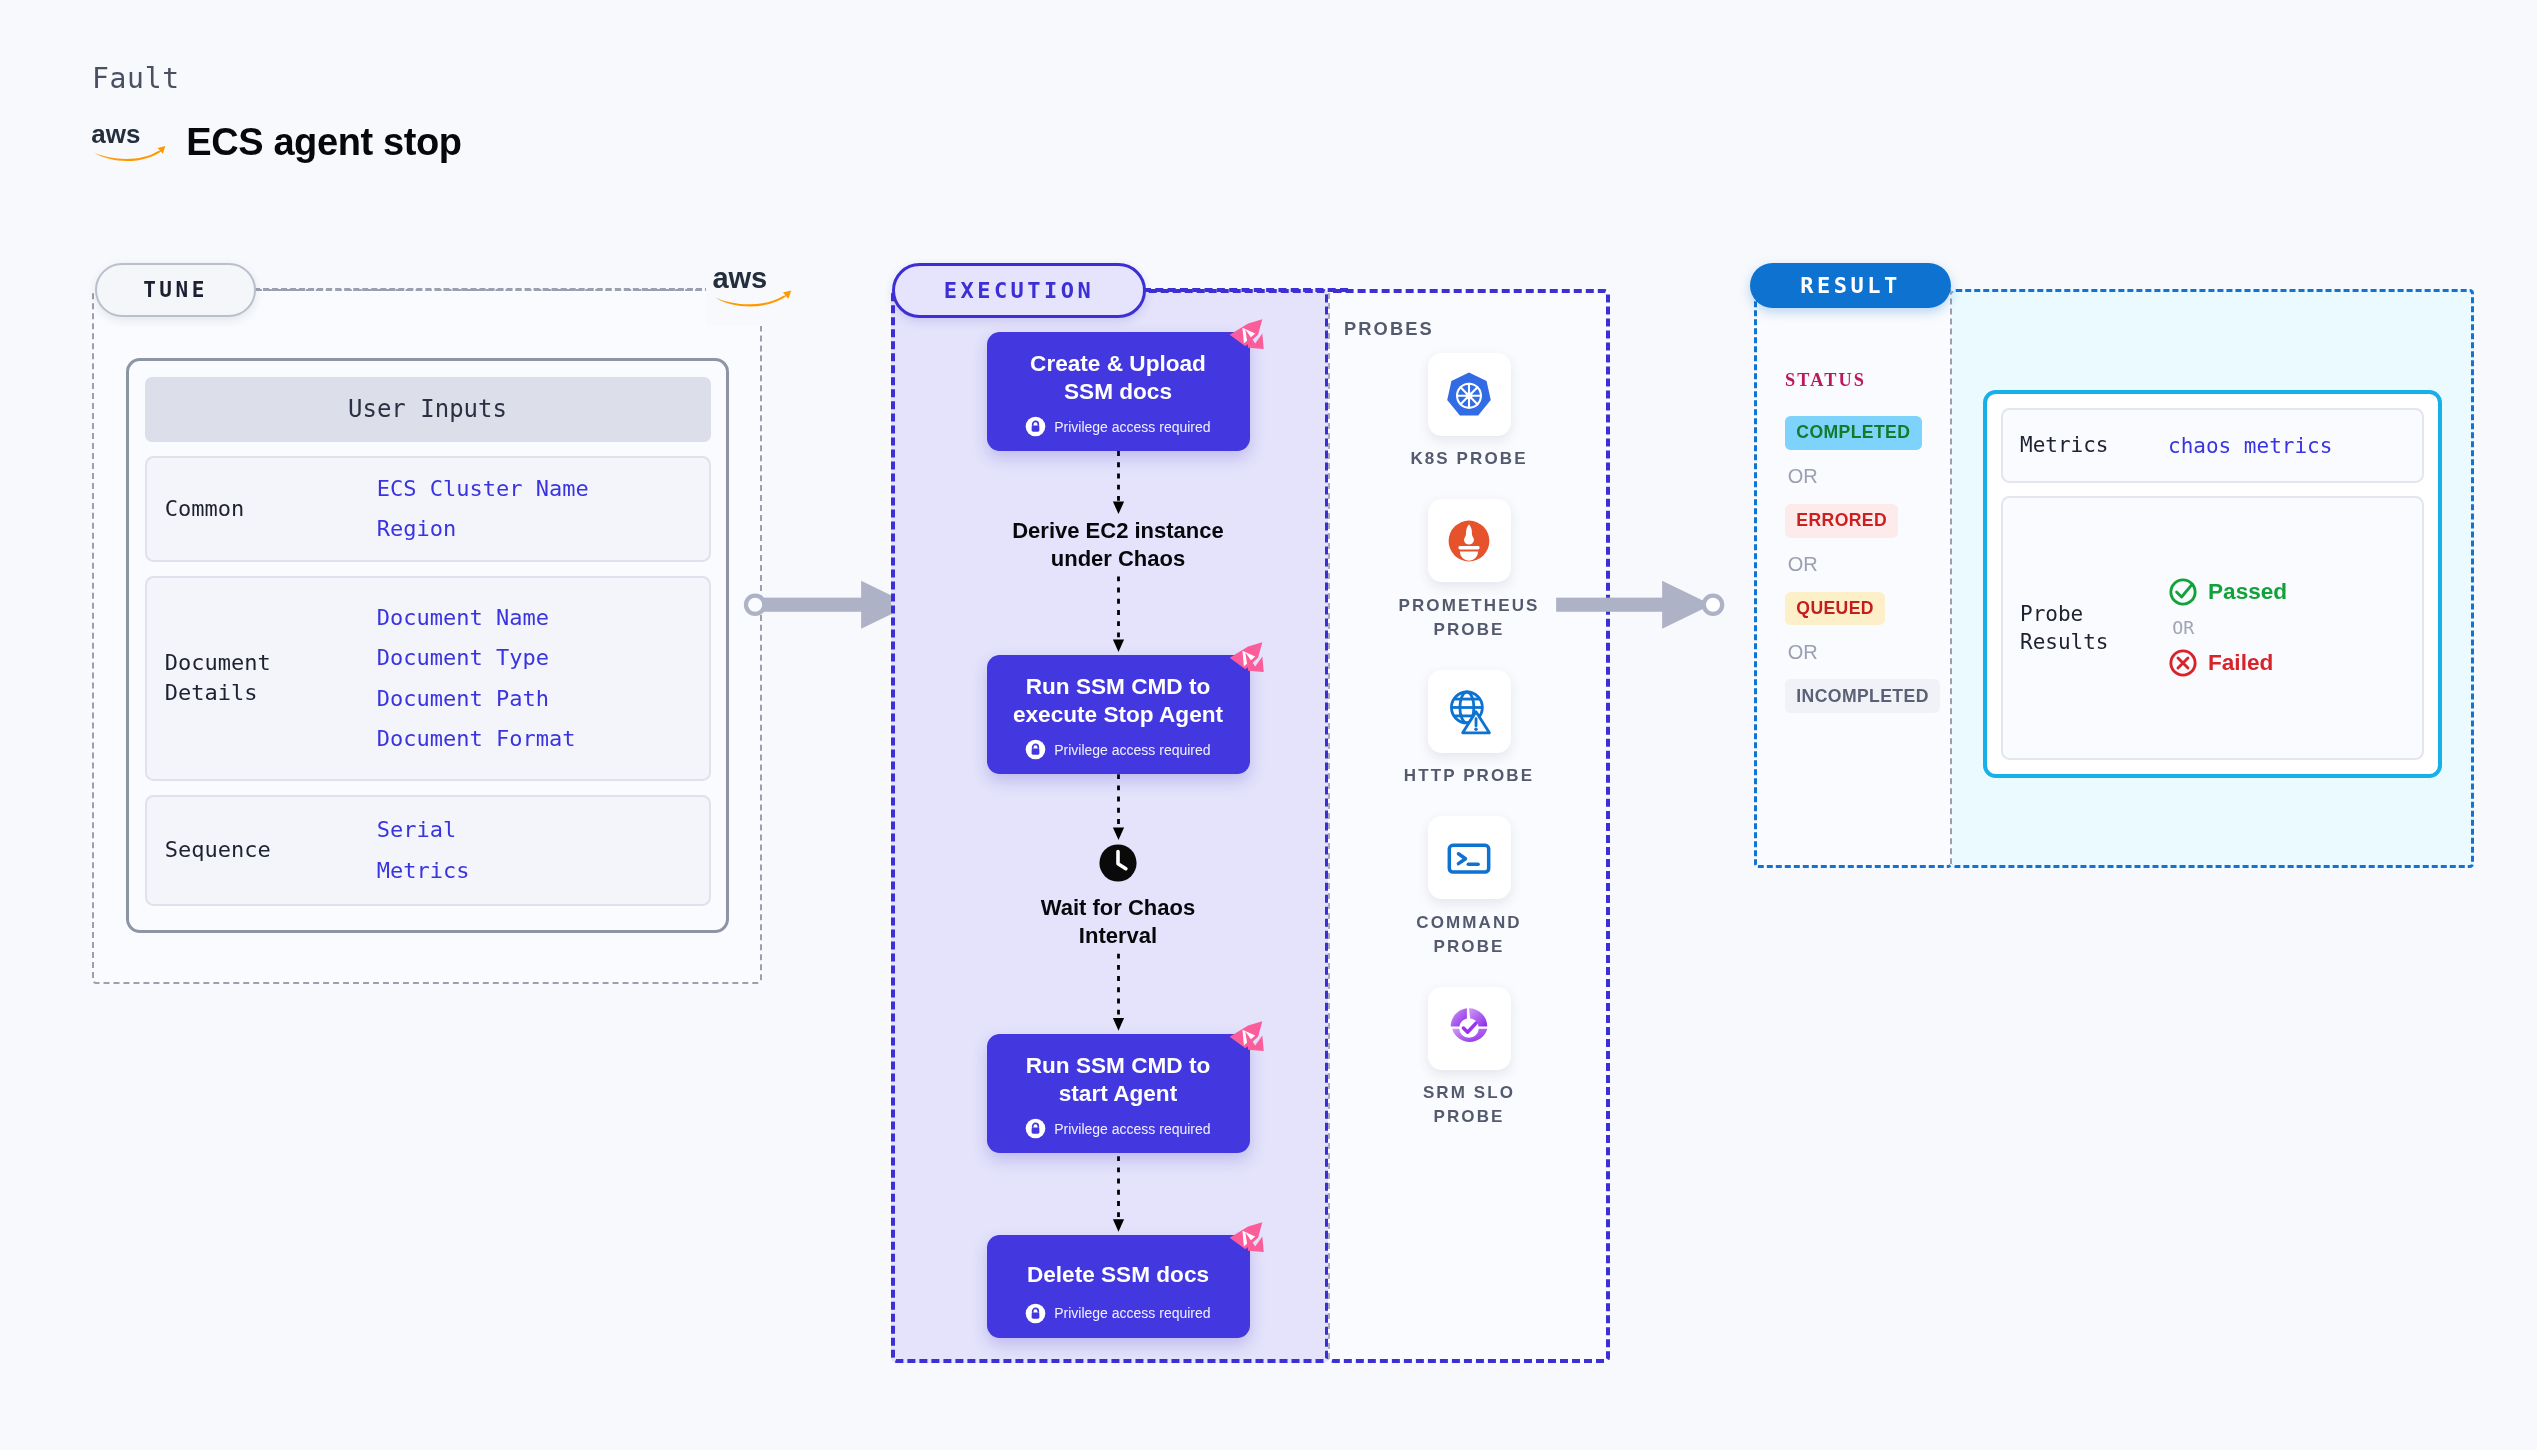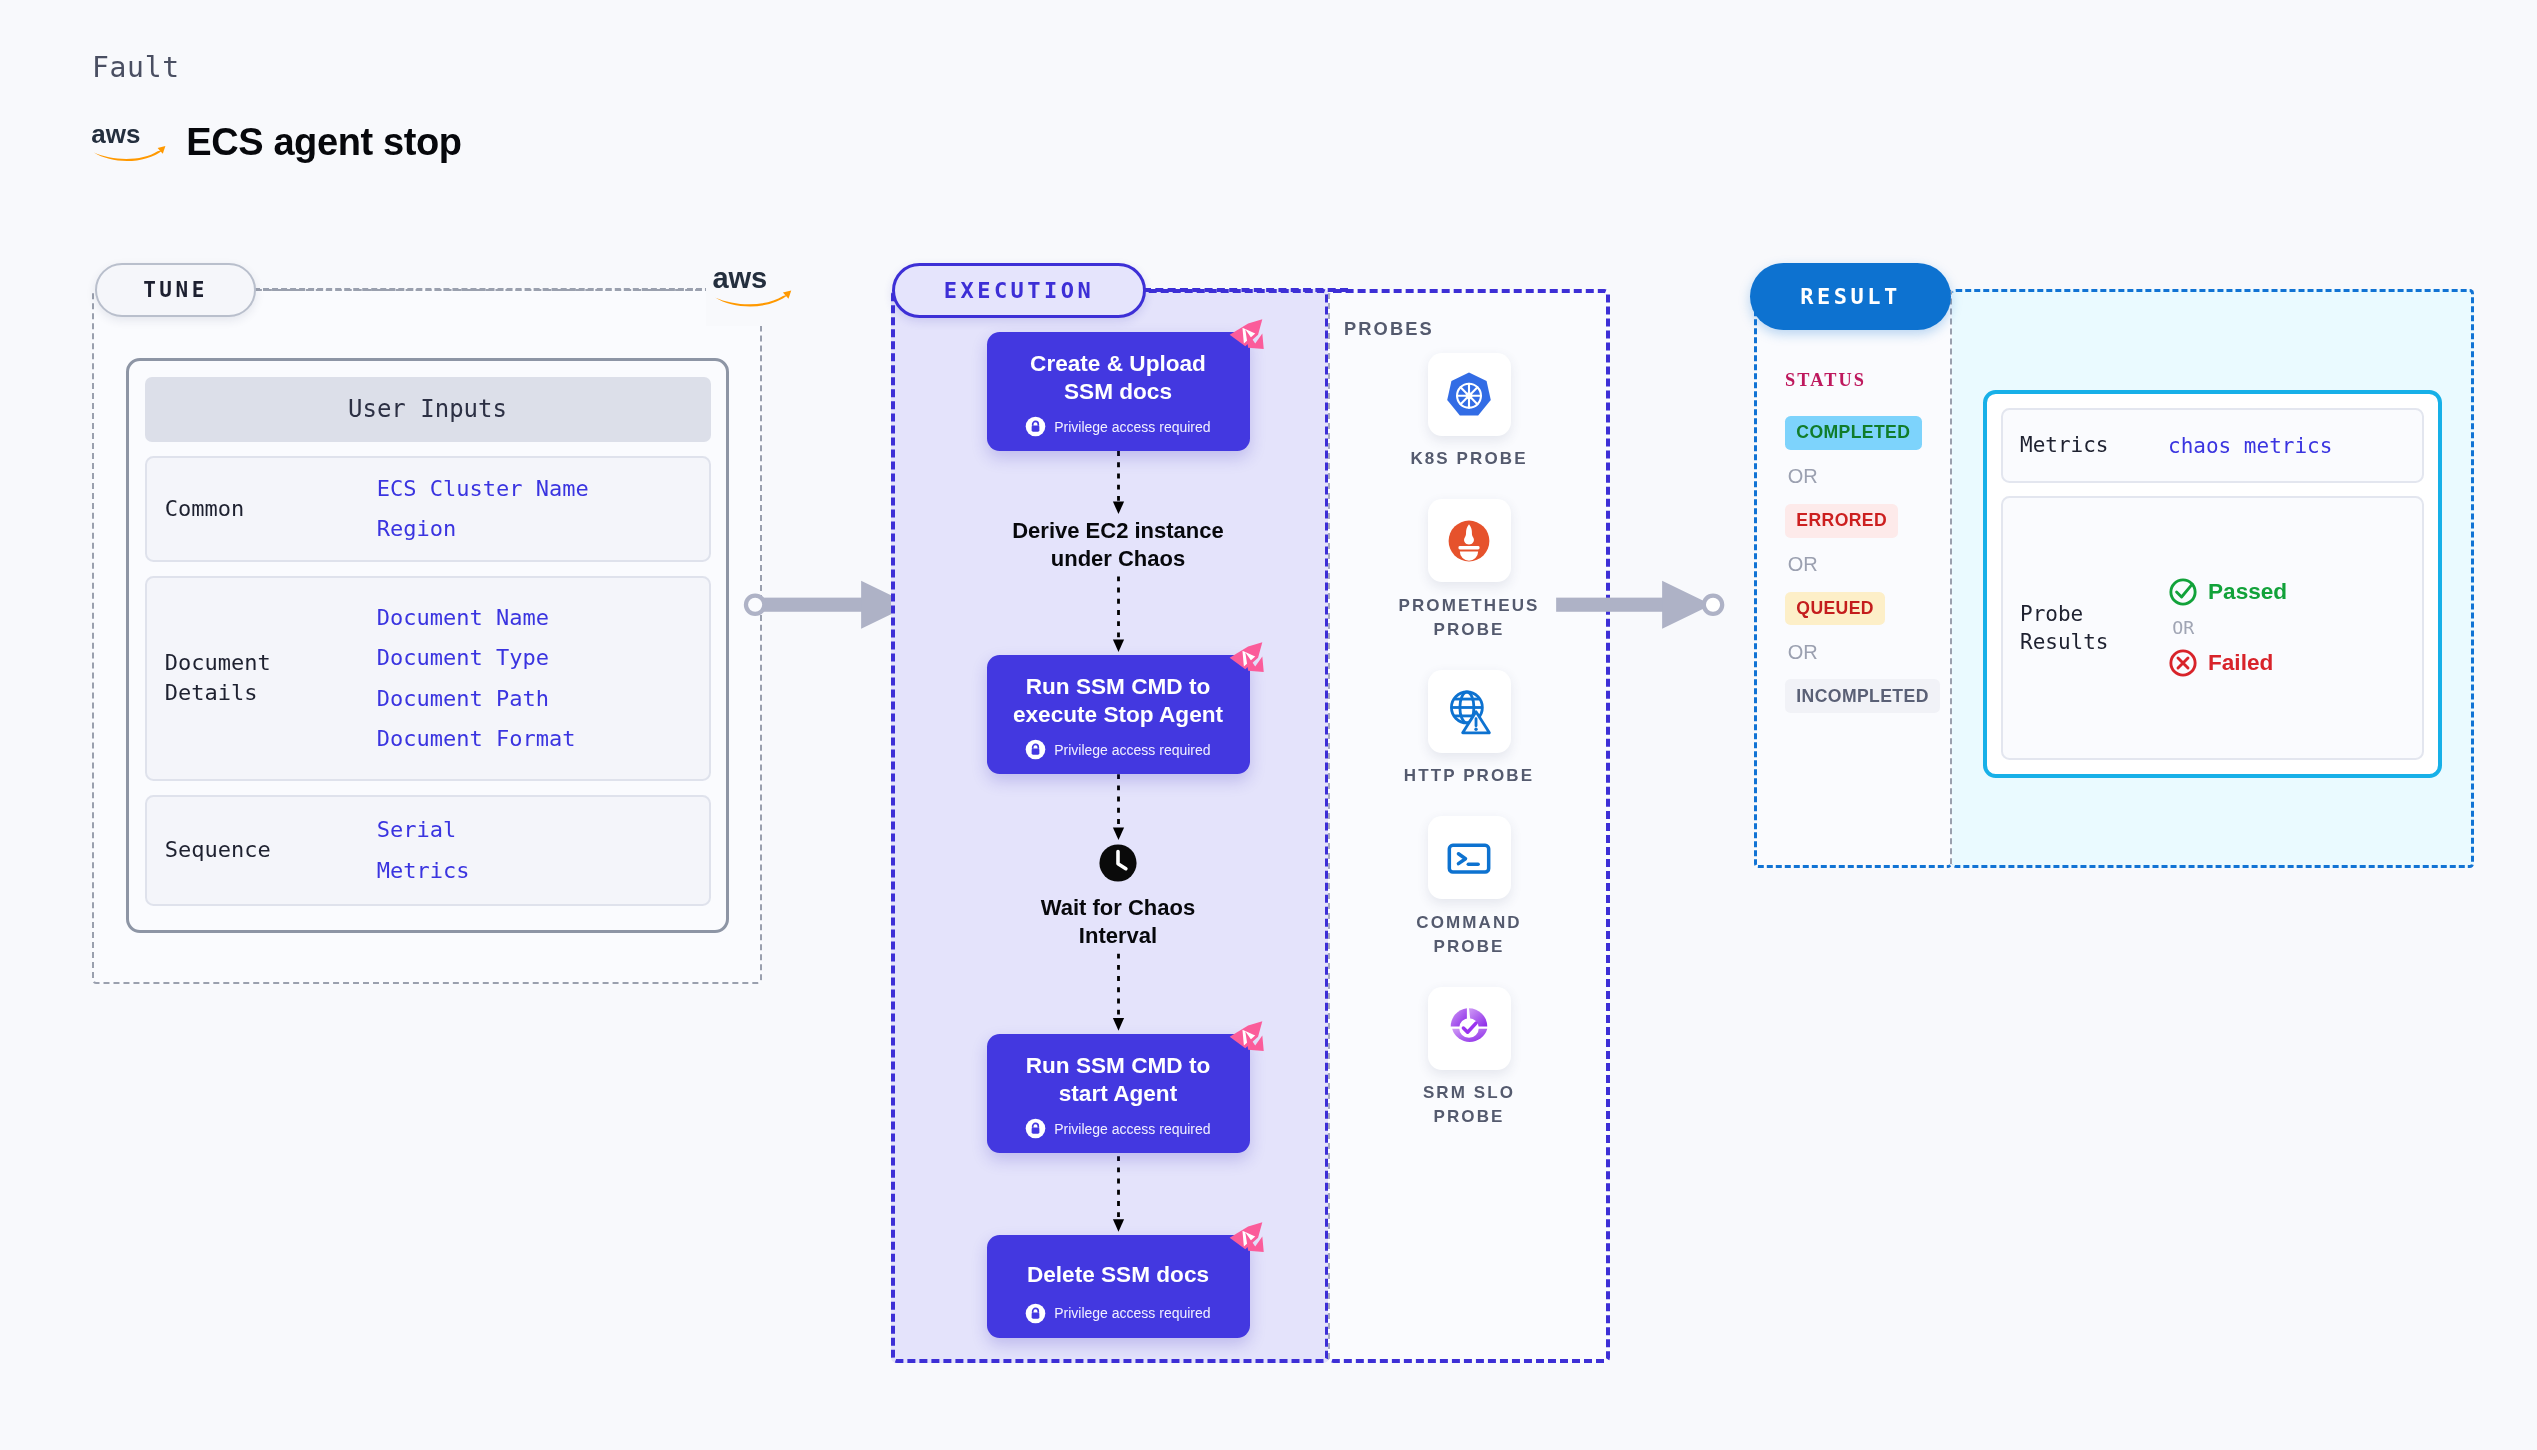--- a/index.html
+++ b/index.html
@@ -6,21 +6,21 @@
   html, body {
     width: 2538px; height: 1451px;
     background: #f8f9fc;
     font-family: "Liberation Sans", sans-serif;
     overflow: hidden;
   }
   .page { position: relative; width: 2538px; height: 1451px; }
 
   
   .fault-label {
-    position: absolute; left: 92px; top: 51px;
+    position: absolute; left: 92px; top: 62px;
     font-family: "DejaVu Sans Mono", monospace;
     font-size: 28px; color: #4a4f62; letter-spacing: 0.7px;
   }
   .title-row { position: absolute; left: 90px; top: 120px; display: flex; align-items: center; gap: 18.3px; }
   .aws-logo-head { width: 78px; height: 45px; display: block; }
   .title-text { font-size: 38px; font-weight: 700; color: #07080c; letter-spacing: -0.4px; }
 
   
   .panel { position: absolute; }
   .panel-chip {
@@ -149,21 +149,21 @@
     left: 1754px; top: 289px; width: 198px; height: 579px;
     border: 3.5px dashed #1173d4; border-right: 2.1px dashed #9aa0ae;
     border-radius: 4.2px; background: #fafbfe;
   }
   #result-out-body {
     left: 1952px; top: 289px; width: 522px; height: 579px;
     border: 3.5px dashed #1173d4; border-left: none;
     border-radius: 4.2px; background: #eafaff;
   }
   #result-chip {
-    left: 1750px; top: 263px; width: 201px; height: 67px;
+    left: 1750px; top: 263px; width: 201px; height: 45px;
     background: #0d72d0; color: #fff; font-size: 22px; border: none;
     box-shadow: 0 4.2px 11.3px rgba(13,114,208,.28);
   }
   .status-title {
     position: absolute; left: 1785px; top: 370px;
     font-size: 18.3px; font-weight: 700; letter-spacing: 2.1px; color: #be185d; font-family: Liberation Serif, serif;
   }
   .status-list { position: absolute; left: 1785px; top: 416px; width: 176px;
                  display: flex; flex-direction: column; align-items: flex-start; gap: 15.5px; }
   .status-badge { border-radius: 5.6px; padding: 6.4px 11.3px; font-size: 17.6px; font-weight: 700; letter-spacing: 0.4px; }

